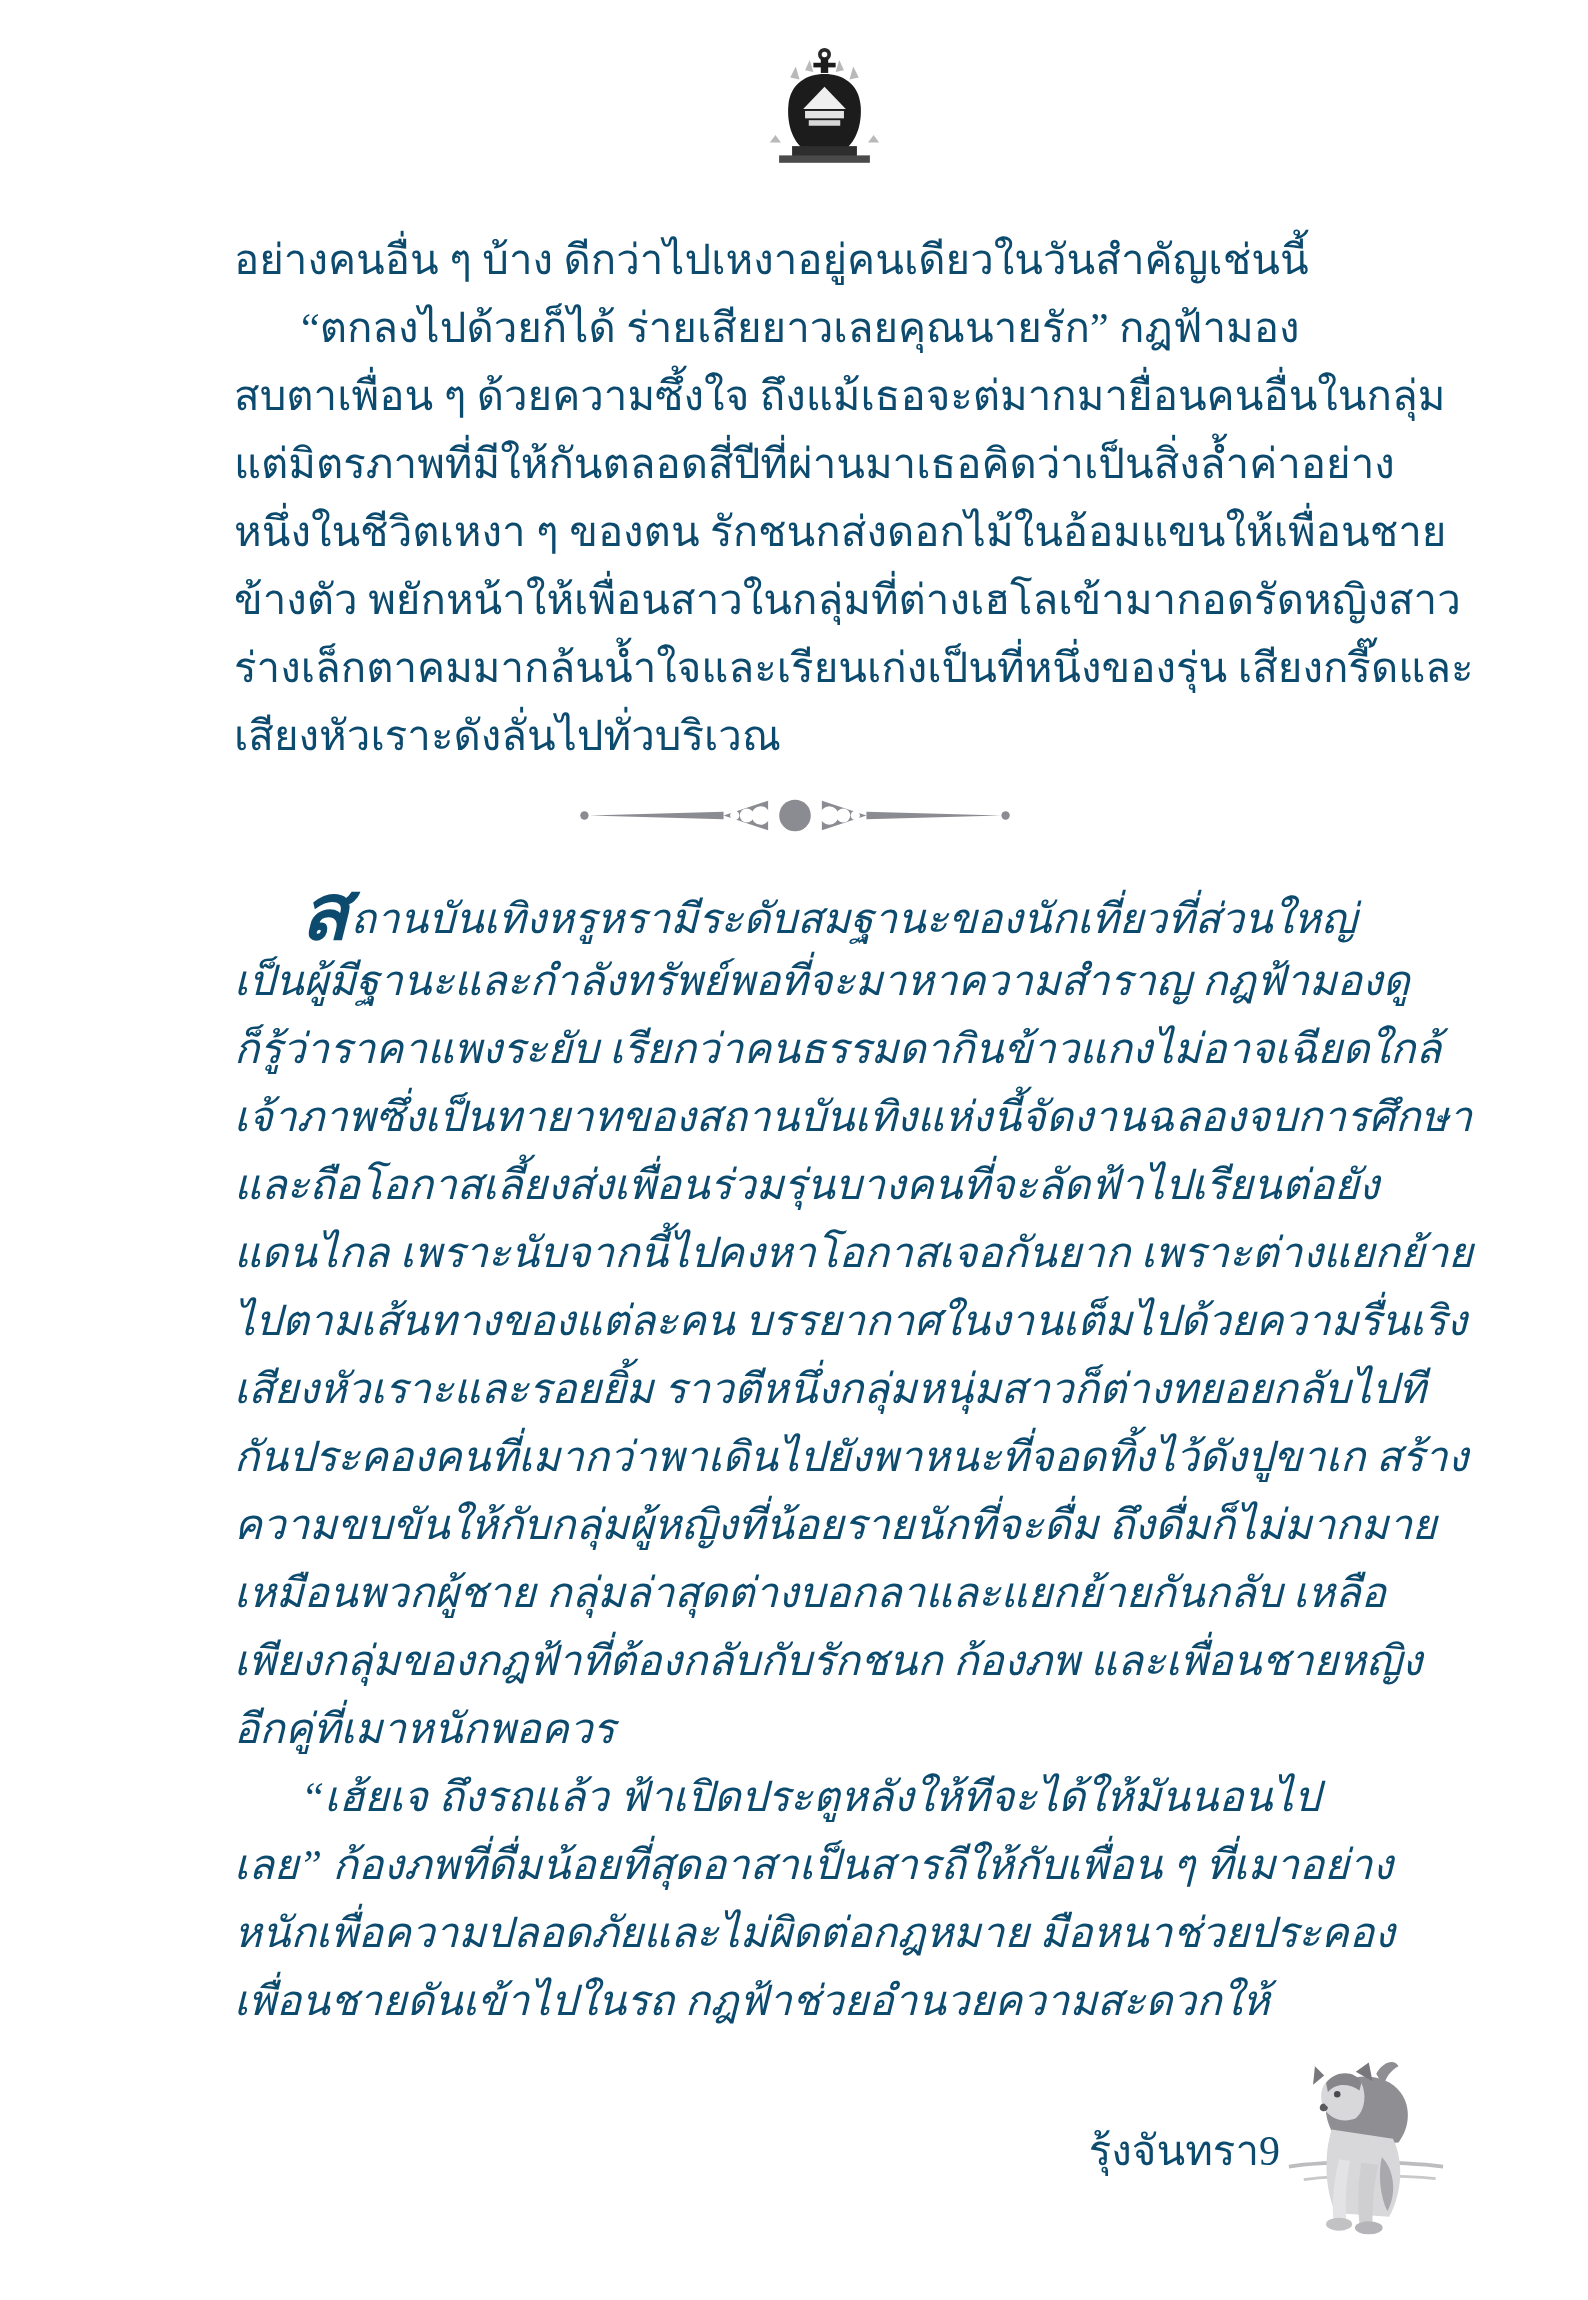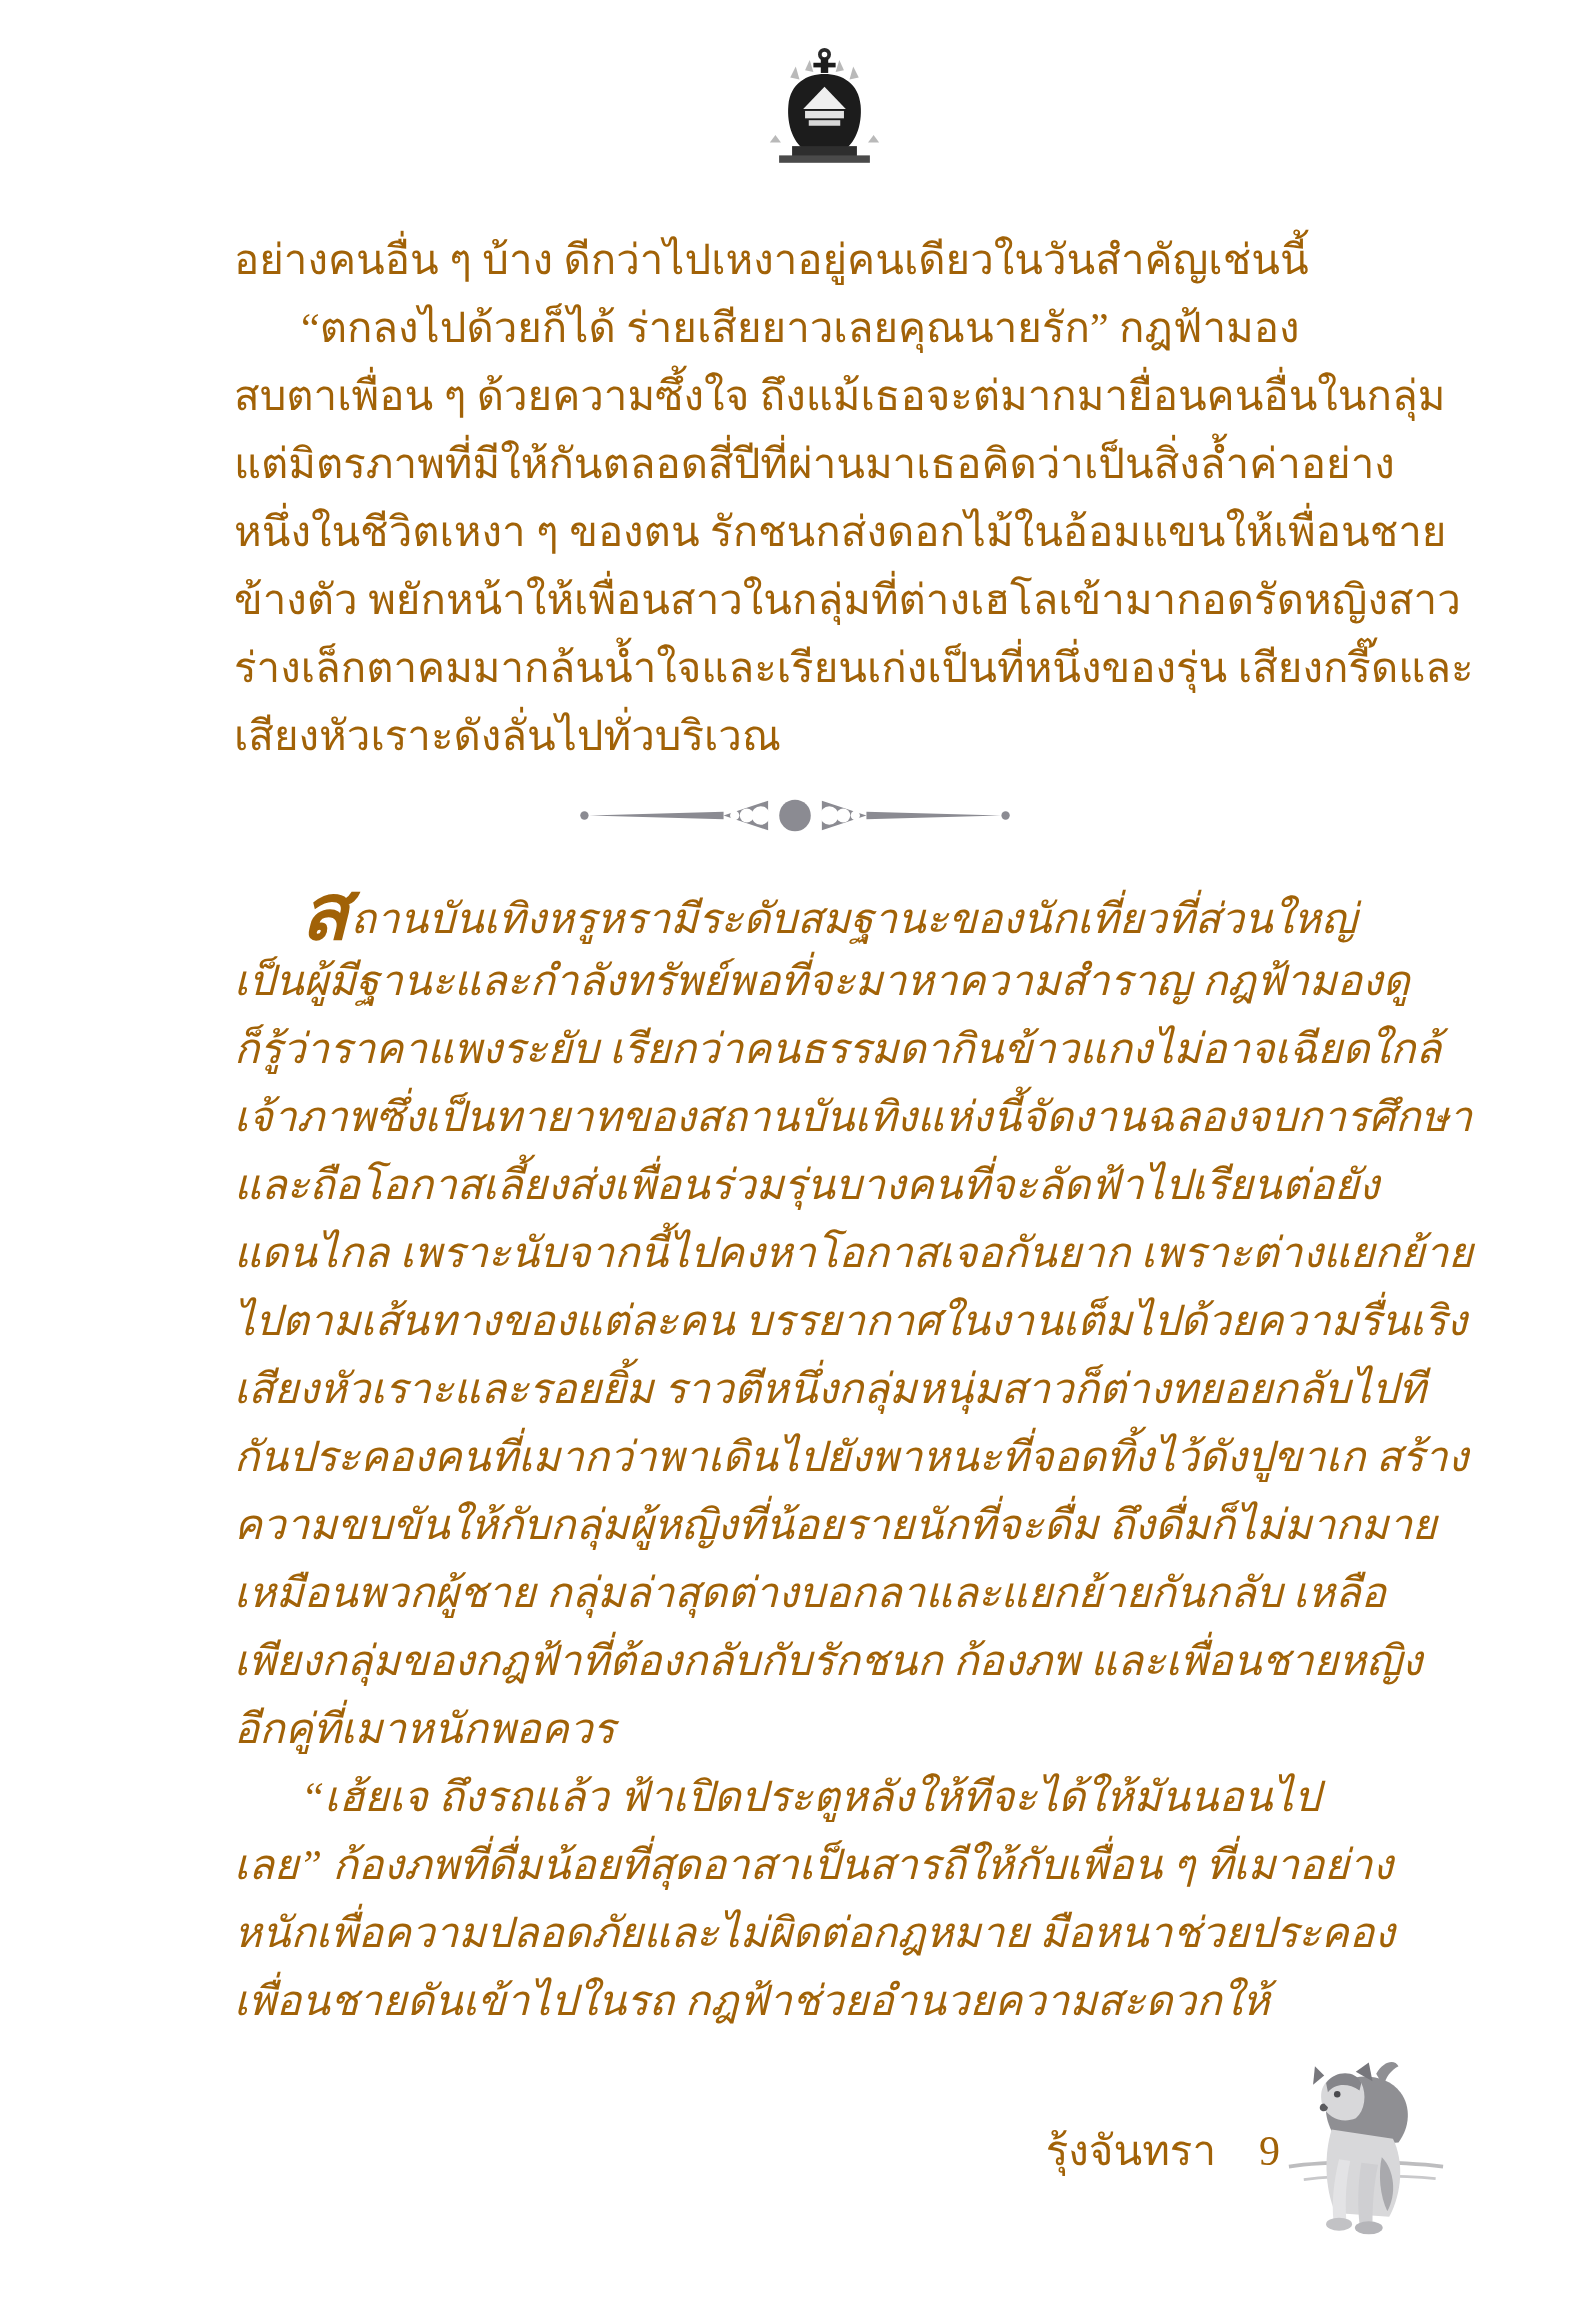--- a/index.html
+++ b/index.html
@@ -2,40 +2,40 @@
 <html style="font-size:15px"><head>
 <meta charset="utf-8">
 <style>
   html,body{margin:0;padding:0;background:#ffffff;}
   .page{
     position:relative;
     width:1589px;height:2300px;
     background:#ffffff;
     overflow:hidden;
     font-family:"Liberation Serif", serif;
-    color:#a16207;
+    color:#0c4a6e;
   }
   .emblem{position:absolute;left:768px;top:46px;width:113px;height:128px;}
   .text-col{position:absolute;left:234px;width:1197px;}
   .sec1{top:226px;}
   .sec2{top:879px;font-style:italic;}
   .text-line{height:68px;line-height:68px;font-size:42px;white-space:nowrap;}
   .text-line.indent{padding-left:67px;}
   .dropcap{
     font-size:78px;font-weight:bold;line-height:68px;
     vertical-align:-5.6px;letter-spacing:1.9px;
   }
   .divider{
     position:absolute;top:794px;left:50%;
     transform:translateX(-50%);
     width:436px;height:43px;
   }
   .footer{
     position:absolute;top:2117px;left:1020px;width:260px;
-    display:flex;justify-content:flex-end;align-items:baseline;gap:43px;
+    display:flex;justify-content:flex-end;align-items:baseline;
     font-size:42px;
   }
   .dog{position:absolute;left:1287px;top:2057px;width:158px;height:195px;}
 </style>
 </head>
 <body>
 
 <div class="page">
 
   <div class="emblem">

